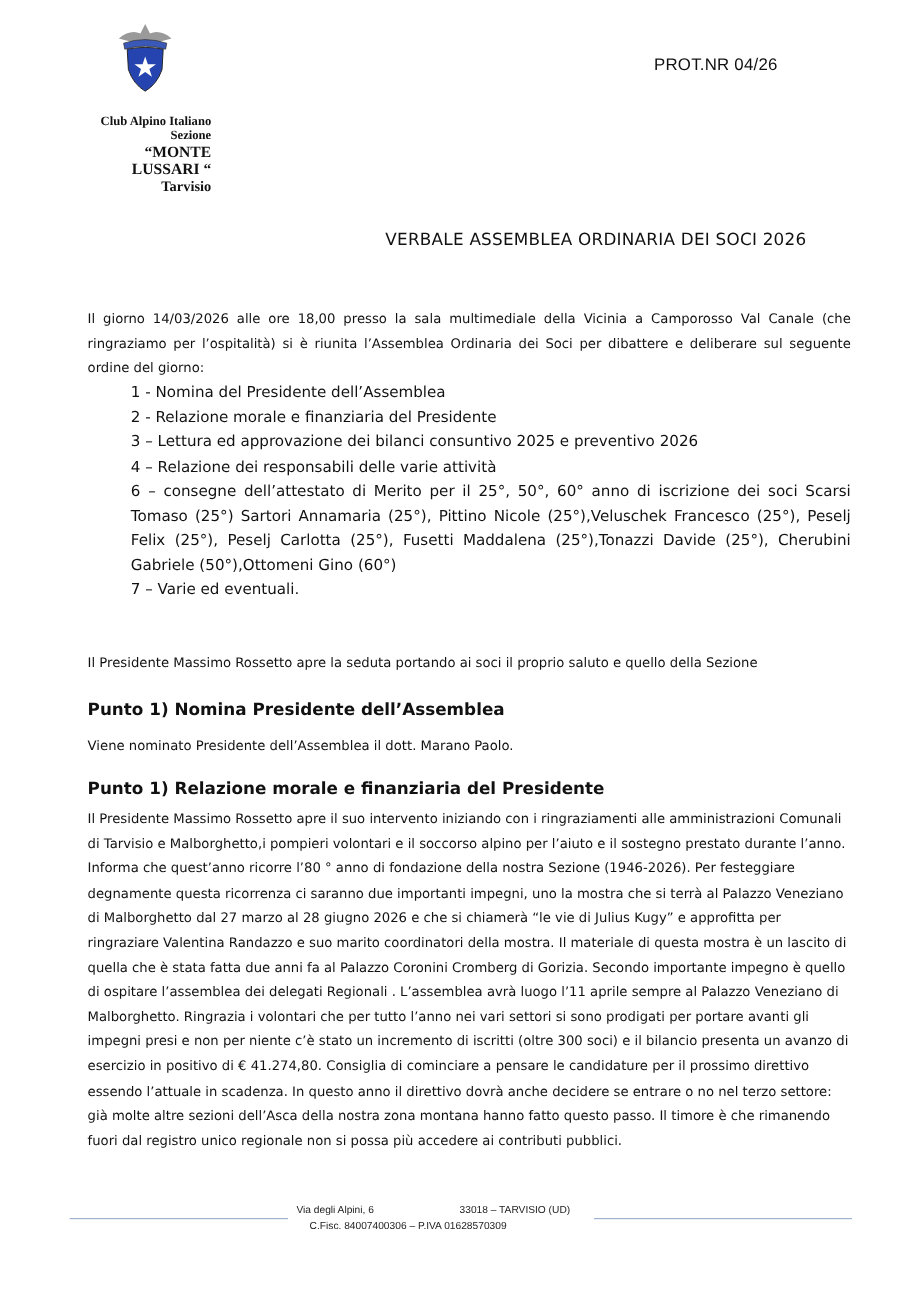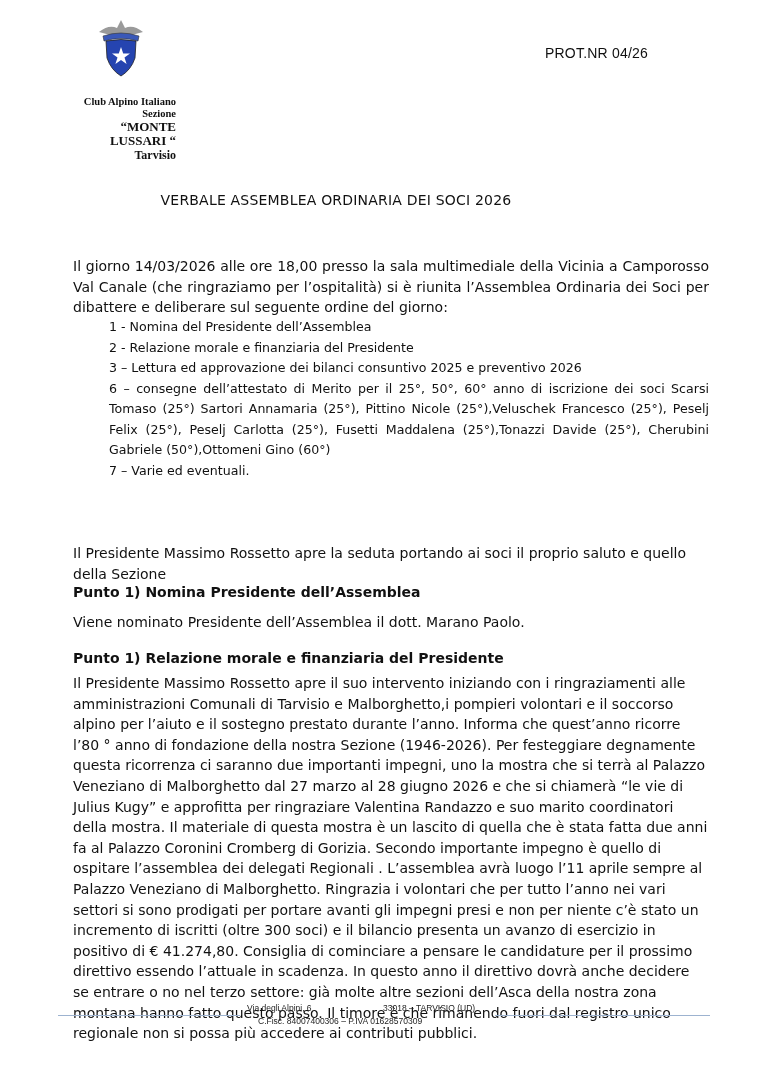--- a/index.html
+++ b/index.html
@@ -7,22 +7,22 @@
     width: 764px; height: 1080px; position: relative; overflow: hidden;
     font-family: "DejaVu Sans", sans-serif; color: #111;
   }
   .logo-block { position: absolute; left: 66px; top: 14px; width: 110px; text-align: right; }
   .logo { width: 52px; height: 66px; margin: 0 auto; display: block; }
   .org-line { font-family: "Liberation Serif", serif; font-weight: bold; color: #111; line-height: 12px; }
   .org-small { font-size: 10.5px; }
   .org-big { font-size: 13px; line-height: 14px; }
   .org-city { font-size: 12px; line-height: 14px; }
   .prot { position: absolute; left: 545px; top: 45px; font-family: "Liberation Sans", sans-serif; font-size: 14px; letter-spacing: 0.2px; }
-  .title { position: absolute; left: 0; width: 672px; top: 192px; text-align: center; font-size: 14px; letter-spacing: 0.2px; }
-  .text { position: absolute; left: 73px; width: 636px; font-size: 14px; line-height: 20.5px; }
+  .title { position: absolute; left: 0; width: 672px; top: 192px; text-align: right; font-size: 14px; letter-spacing: 0.2px; }
+  .text { position: absolute; left: 73px; width: 636px; font-size: 11px; line-height: 20.5px; }
   .justify { text-align: justify; text-align-last: left; }
   .agenda { position: absolute; left: 109px; width: 600px; font-size: 12.6px; line-height: 20.5px; }
   .agenda div { text-align: justify; text-align-last: left; }
   .heading { position: absolute; left: 73px; font-size: 14px; font-weight: bold; }
   .footer-line { position: absolute; top: 1015px; height: 1px; background: #9db3d0; }
   .footer { position: absolute; left: 0; width: 764px; top: 1003px; font-family: "Liberation Sans", sans-serif; font-size: 8.5px; color: #222; }
   .f1 { position: absolute; left: 247px; top: 0; }
   .f2 { position: absolute; left: 383px; top: 0; }
   .f3 { position: absolute; left: 258px; top: 13px; }
 </style>
@@ -45,20 +45,21 @@
 <div class="prot">PROT.NR  04/26</div>
 
 <div class="title">VERBALE ASSEMBLEA ORDINARIA DEI SOCI 2026</div>
 
 <div class="text justify" style="top:256px;">Il giorno 14/03/2026 alle ore 18,00 presso la sala multimediale della Vicinia a Camporosso Val Canale (che ringraziamo per l’ospitalità) si è riunita l’Assemblea Ordinaria dei Soci per dibattere e deliberare sul seguente ordine del giorno:</div>
 
 <div class="agenda" style="top:317px;">
   <div>1 - Nomina del Presidente dell’Assemblea</div>
   <div>2 - Relazione morale e finanziaria del Presidente</div>
   <div>3 – Lettura ed approvazione dei bilanci consuntivo 2025 e preventivo 2026</div>
+  <div>4 – Relazione dei responsabili delle varie attività</div>
   <div>6 – consegne dell’attestato di Merito per il 25°, 50°, 60° anno di iscrizione dei soci Scarsi Tomaso (25°) Sartori Annamaria (25°), Pittino Nicole (25°),Veluschek Francesco (25°), Peselj Felix (25°), Peselj Carlotta (25°), Fusetti Maddalena (25°),Tonazzi Davide (25°), Cherubini Gabriele (50°),Ottomeni Gino (60°)</div>
   <div>7 – Varie ed eventuali.</div>
 </div>
 
 <div class="text" style="top:543px;">Il Presidente Massimo Rossetto apre la seduta portando ai soci il proprio saluto e quello della Sezione</div>
 
 <div class="heading" style="top:584px;">Punto 1) Nomina Presidente dell’Assemblea</div>
 <div class="text" style="top:612px;">Viene nominato Presidente dell’Assemblea il dott. Marano Paolo.</div>
 
 <div class="heading" style="top:650px;">Punto 1) Relazione morale e finanziaria del Presidente</div>

